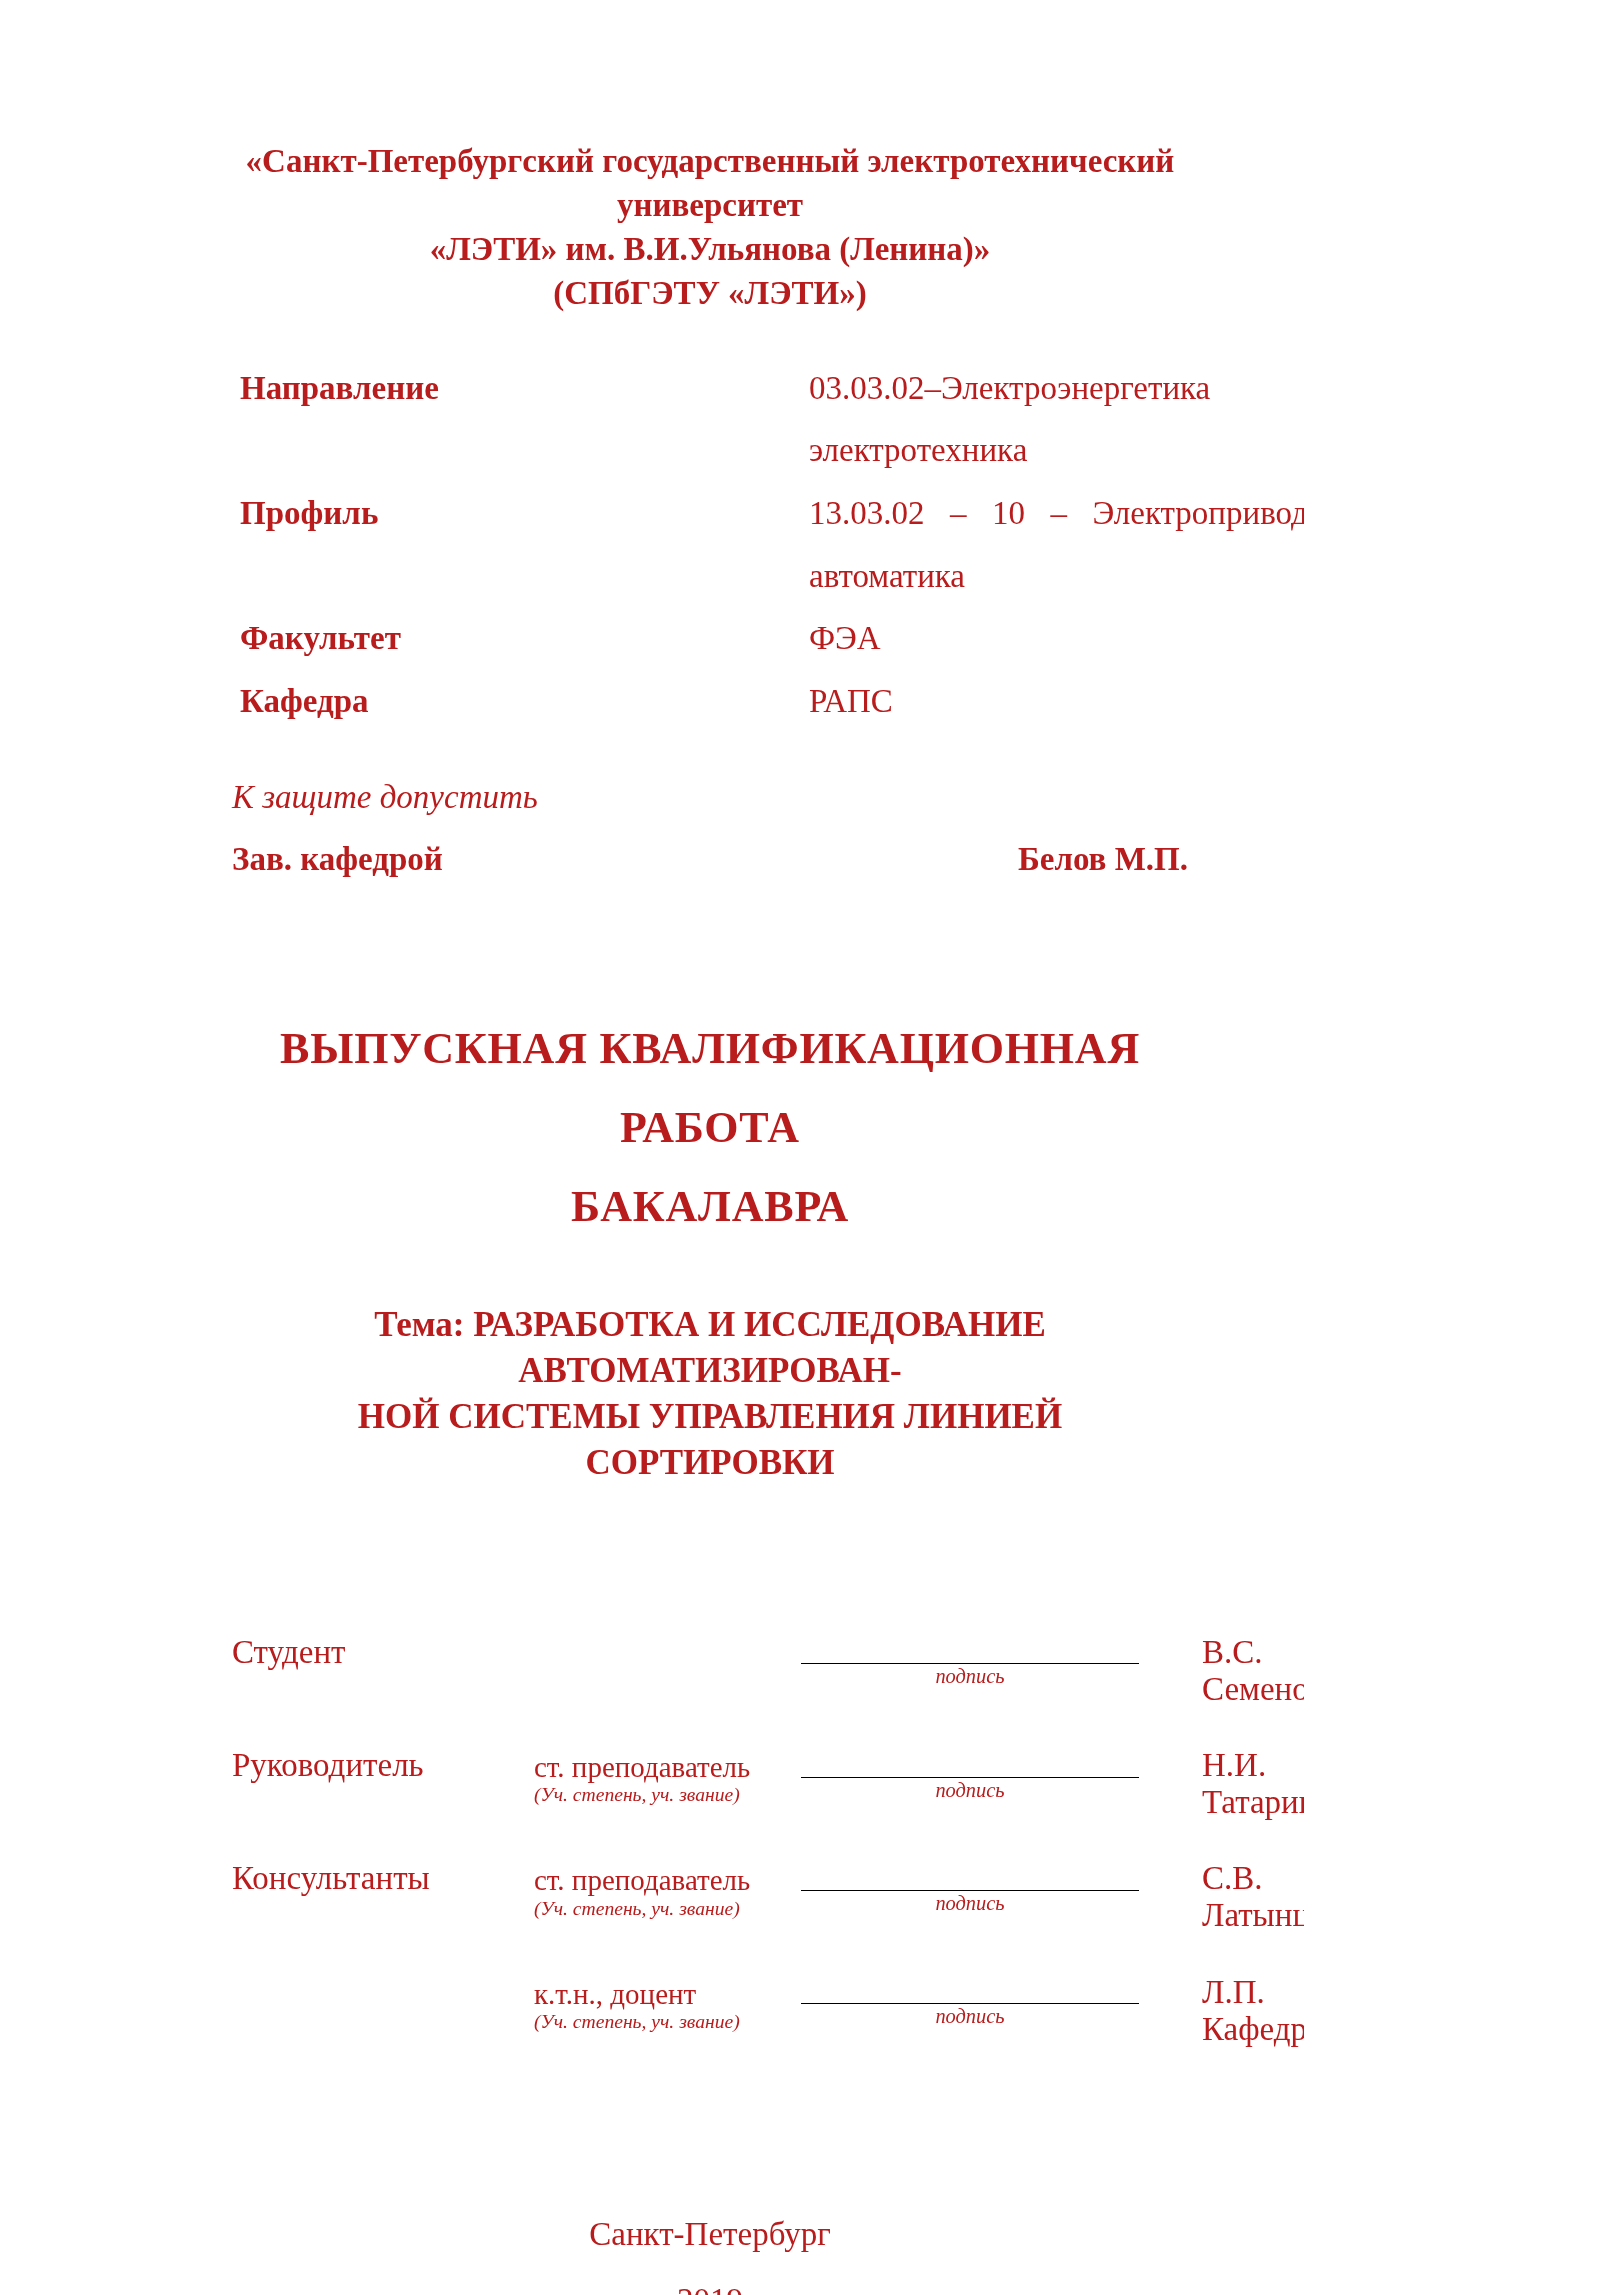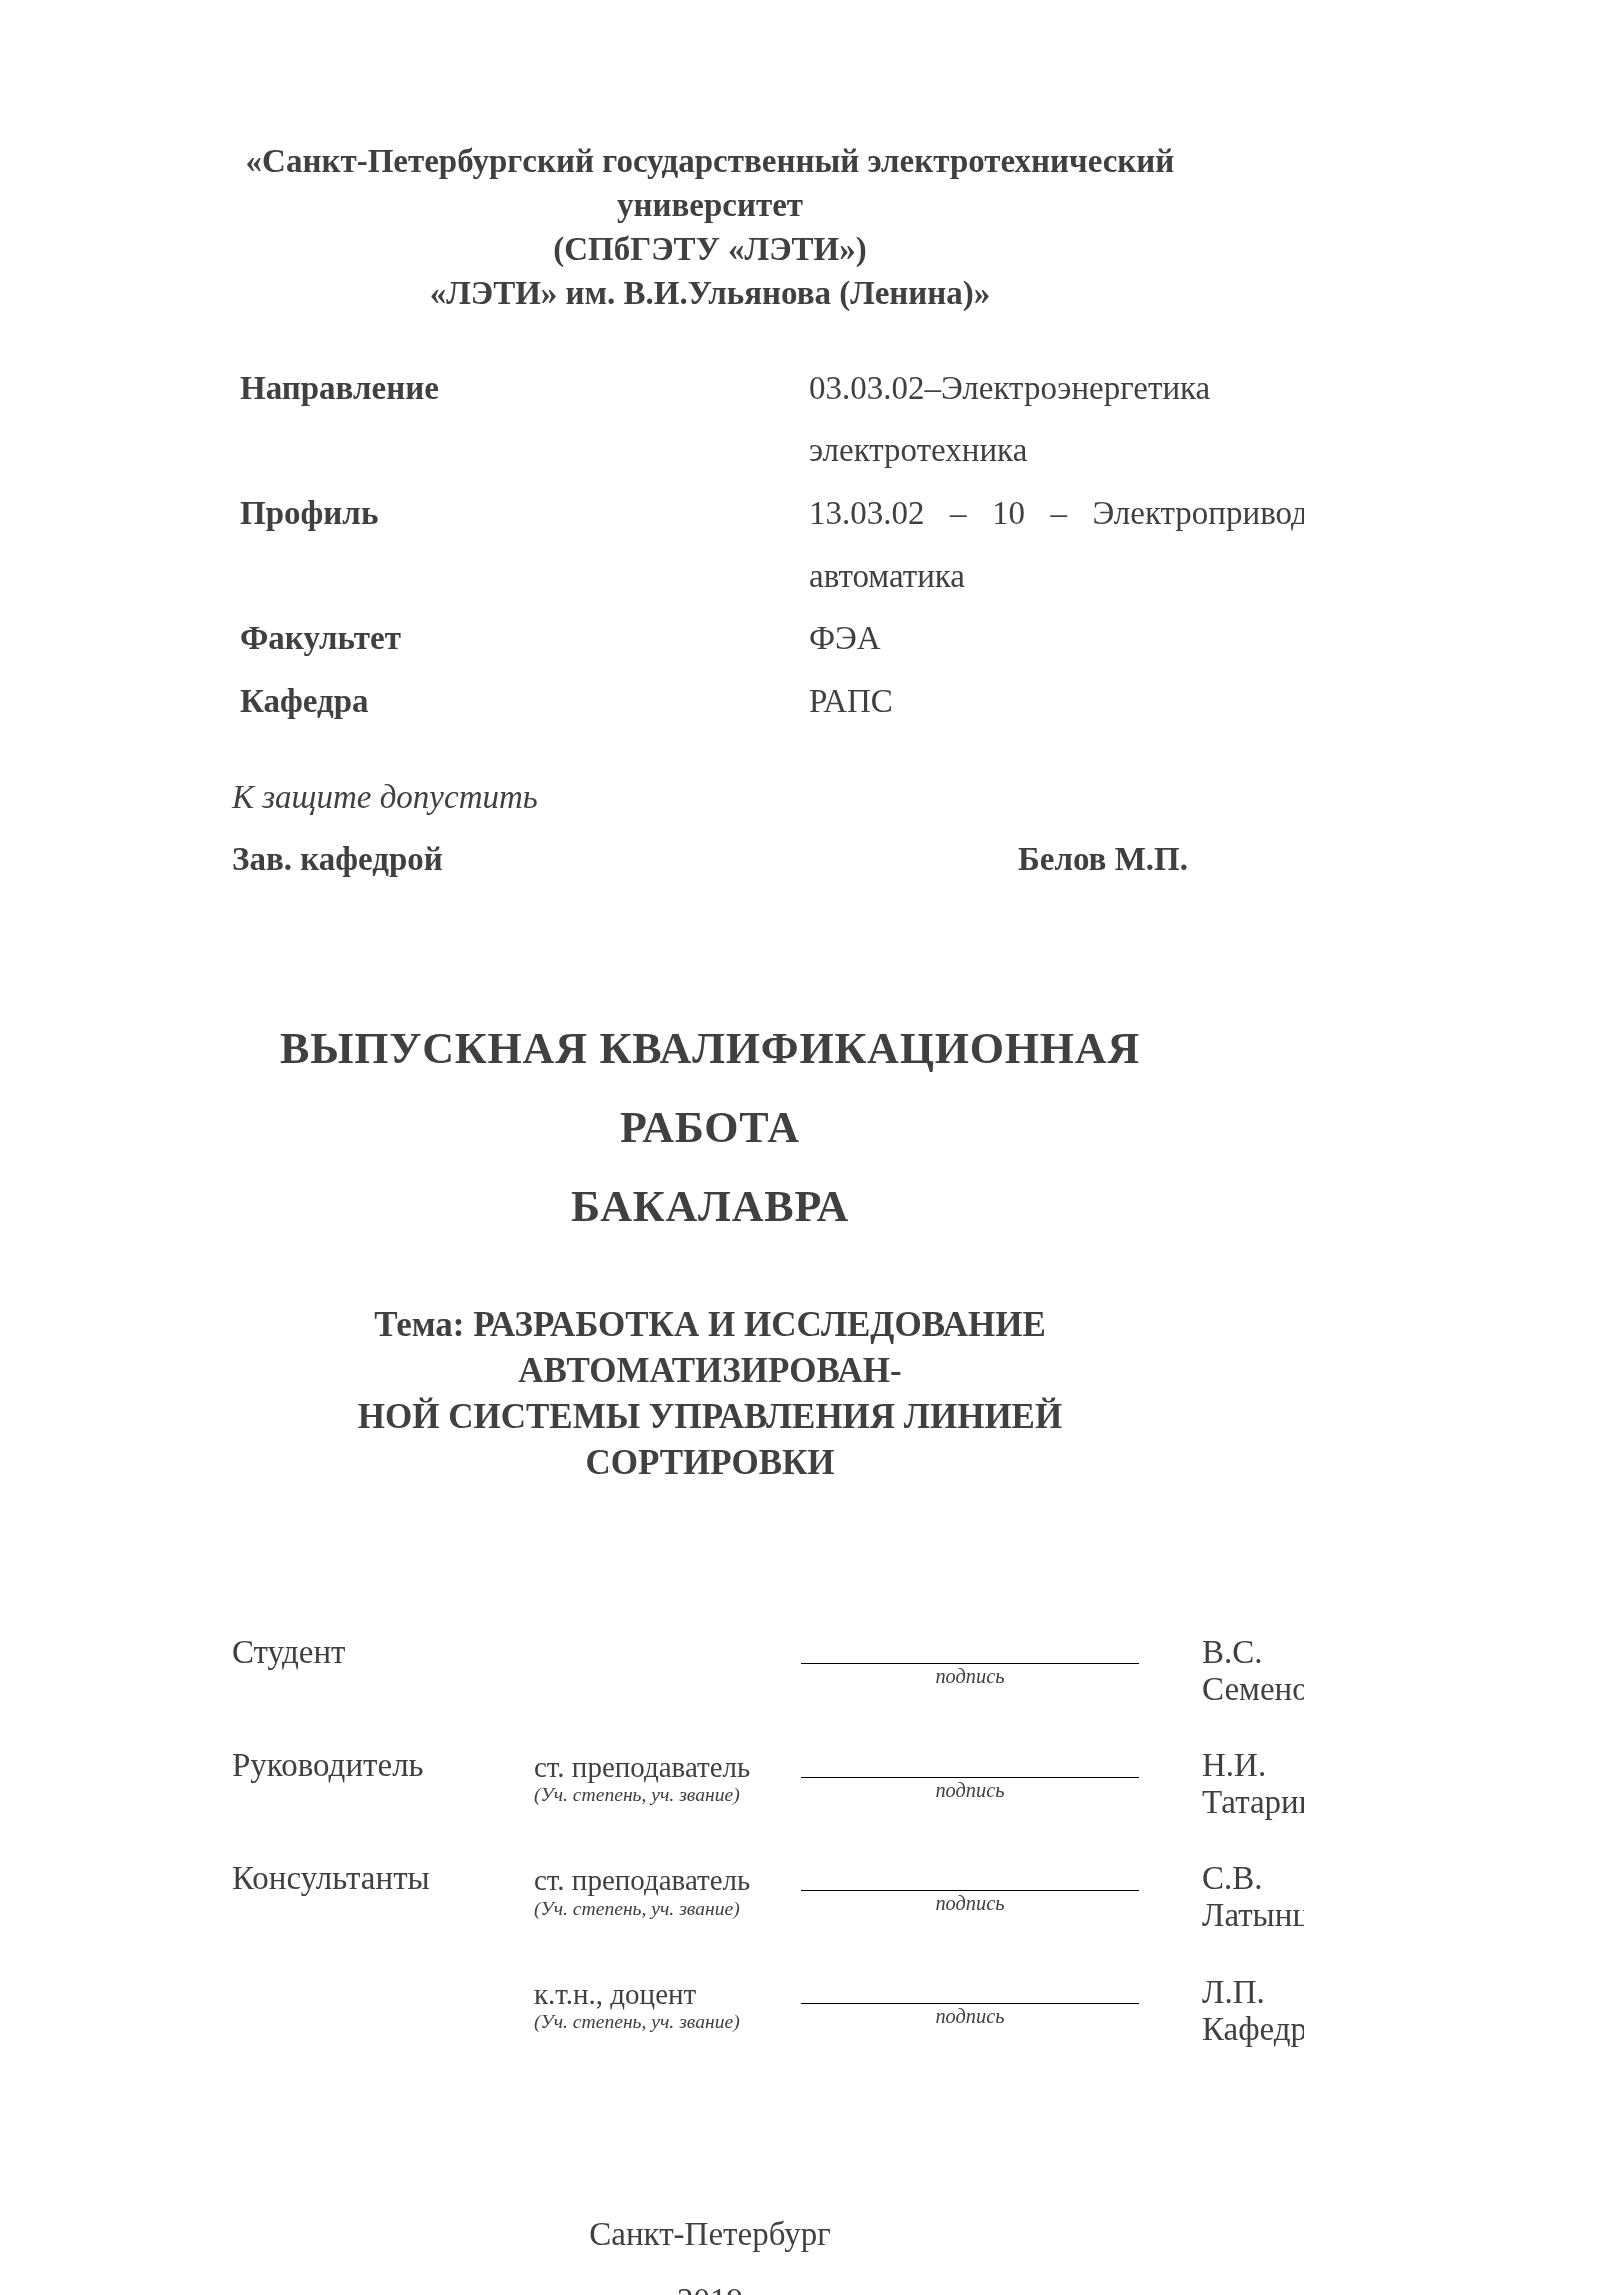--- a/index.html
+++ b/index.html
@@ -7,21 +7,21 @@
     padding: 0;
     background: #ffffff;
   }
   .page {
     position: relative;
     width: 1304px;
     height: 2295px;
     box-sizing: border-box;
     padding: 140px 116px 0 232px;
     background: #ffffff;
-    color: #404040;
+    color: #b91c1c;
     font-family: "Liberation Serif", "DejaVu Serif", serif;
     font-size: 33px;
     overflow: hidden;
   }
 
   
   .uni-header {
     text-align: center;
     font-weight: bold;
     font-size: 33px;
@@ -133,22 +133,22 @@
     line-height: 2.0;
   }
 </style>
 </head>
 <body>
 
 <div class="page">
 
   <header class="uni-header">
     <div>«Санкт-Петербургский государственный электротехнический университет</div>
+    <div>«ЛЭТИ» им. В.И.Ульянова (Ленина)»</div>
     <div>(СПбГЭТУ «ЛЭТИ»)</div>
-    <div>«ЛЭТИ» им. В.И.Ульянова (Ленина)»</div>
   </header>
 
   <section class="program">
     <div class="program-row">
       <div class="program-label">Направление</div>
       <div class="program-value">03.03.02–Электроэнергетика и электротехника</div>
     </div>
     <div class="program-row">
       <div class="program-label">Профиль</div>
       <div class="program-value">13.03.02 – 10 – Электропривод и автоматика</div>

